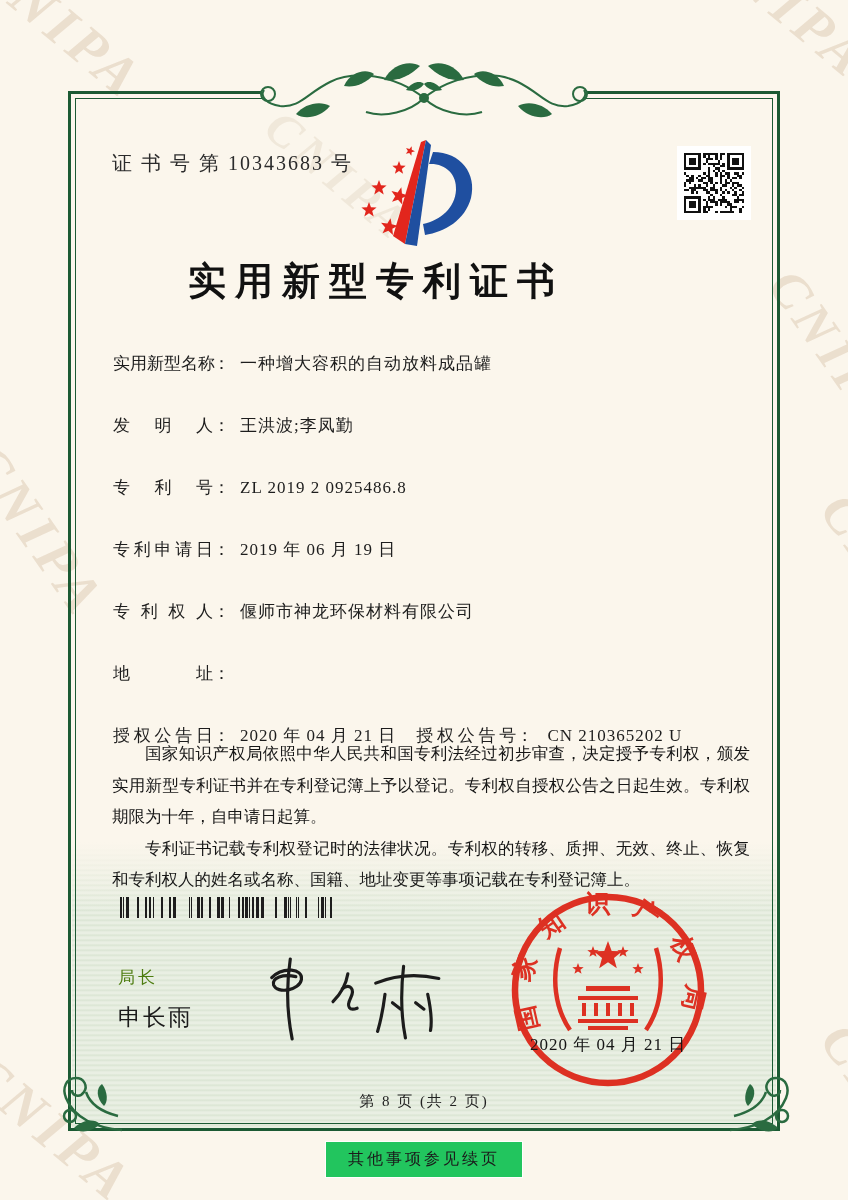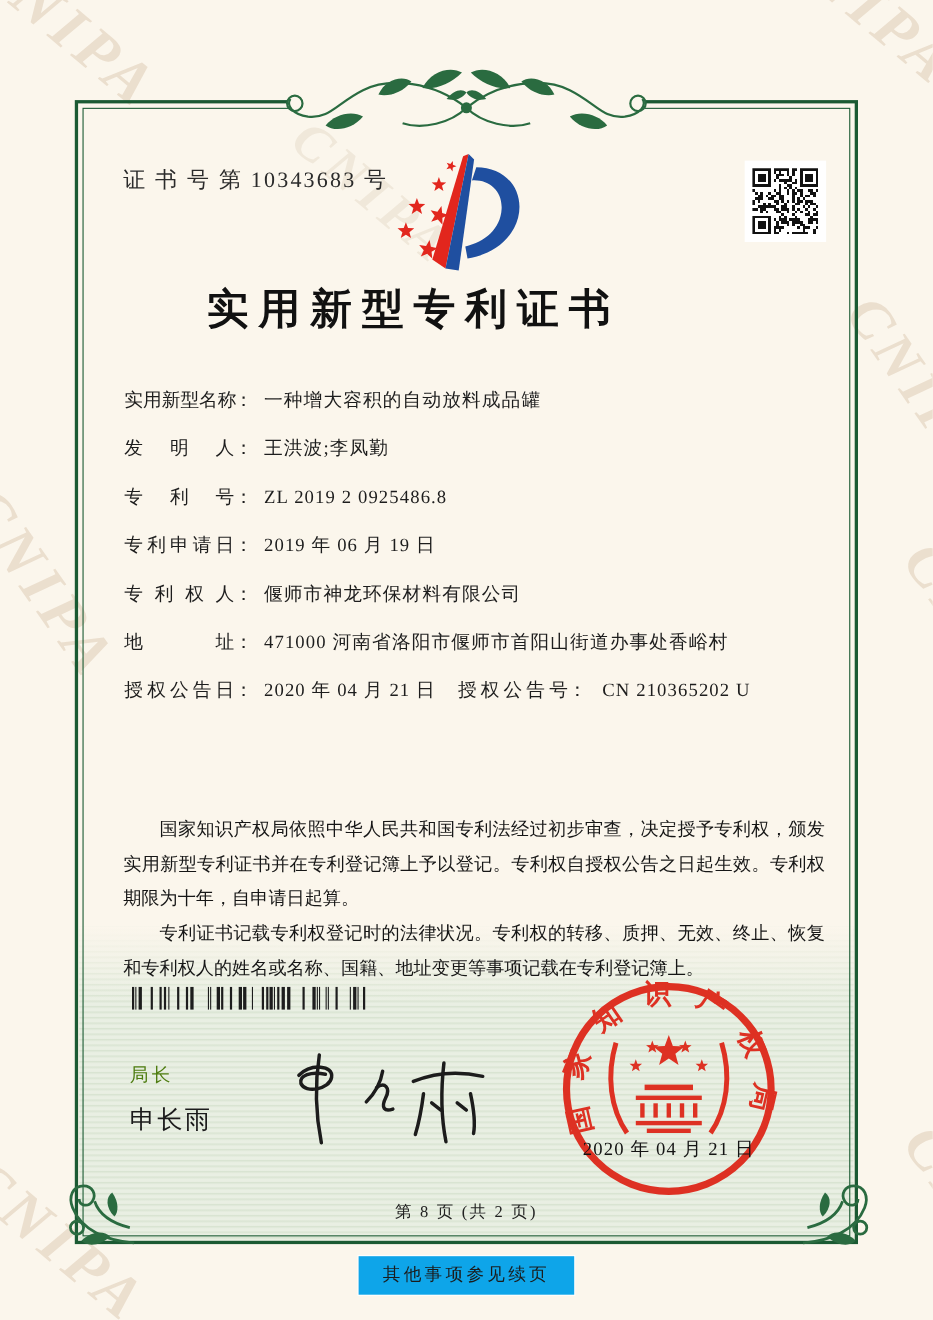--- a/index.html
+++ b/index.html
@@ -38,21 +38,21 @@
   .logo { position:absolute; left:355px; top:136px; z-index:5; }
 
   .qr-box { position:absolute; left:677px; top:146px; width:74px; height:74px; background:#fff;
             z-index:5; padding:7px; }
   .qr-box svg { width:60px; height:60px; display:block; }
 
   .title { position:absolute; left:0; top:256px; width:752px; text-align:center;
            font-size:38px; font-weight:bold; letter-spacing:9px; color:#111; z-index:5; }
 
   .fields { position:absolute; left:113px; top:352px; width:650px; z-index:5;
-            display:flex; flex-direction:column; gap:20px; }
+            display:flex; flex-direction:column; gap:38px; }
   .frow { display:flex; align-items:baseline; height:24px; font-size:17px; color:#1d1d1d;
           white-space:nowrap; }
   .flabel { display:inline-block; width:100px; text-align:justify; text-align-last:justify; }
   .fcolon { display:inline-block; margin-right:10px; }
   .fvalue { letter-spacing:1px; }
   .fpair2 { margin-left:20px; }
 
   .body-text { position:absolute; left:112px; top:738px; width:638px; z-index:5;
                font-size:16.5px; line-height:31.5px; color:#161616; text-align:justify; }
   .body-text p { text-indent:2em; }
@@ -68,21 +68,21 @@
 
   .seal { position:absolute; left:508px; top:890px; width:200px; height:200px; z-index:6; }
   .seal svg { position:absolute; left:0; top:0; }
   .seal-date { position:absolute; left:0; top:143px; width:200px; text-align:center;
                font-size:17px; color:#141414; letter-spacing:1px; z-index:7; }
 
   .page-num { position:absolute; left:0; top:1092px; width:848px; text-align:center;
               font-size:15px; color:#222; z-index:5; letter-spacing:2px; }
 
   .cont-note { position:absolute; left:50%; top:1142px; transform:translateX(-50%);
-               background:#0ea5e9; padding:7px 22px; font-size:16px; color:#1b1b1b;
+               background:#22c55e; padding:7px 22px; font-size:16px; color:#1b1b1b;
                letter-spacing:3px; z-index:5; box-shadow:0 0 0 1px rgba(255,255,255,0.9); }
 </style>
 </head>
 <body>
 
 <div class="page">
 
   <div class="wm" style="left:-38px; top:-8px;">CNIPA</div>
   <div class="wm" style="left:688px; top:-28px;">CNIPA</div>
   <div class="wm light" style="left:252px; top:148px; font-size:48px;">CNIPA</div>
@@ -394,21 +394,20 @@
       <span class="fvalue">2019 年 06 月 19 日</span>
     </div>
     <div class="frow">
       <span class="flabel">专利权人</span>
         <span class="fcolon">：</span>
       <span class="fvalue">偃师市神龙环保材料有限公司</span>
     </div>
     <div class="frow">
       <span class="flabel">地址</span>
         <span class="fcolon">：</span>
-      <span class="fvalue">471000 河南省洛阳市偃师市首阳山街道办事处香峪村</span>
     </div>
     <div class="frow">
       <span class="flabel">授权公告日</span>
         <span class="fcolon">：</span>
       <span class="fvalue">2020 年 04 月 21 日</span>
       <span class="fpair2">
         <span class="flabel">授权公告号</span><span class="fcolon">：</span>
         <span class="fvalue">CN 210365202 U</span>
       </span>
     </div>

